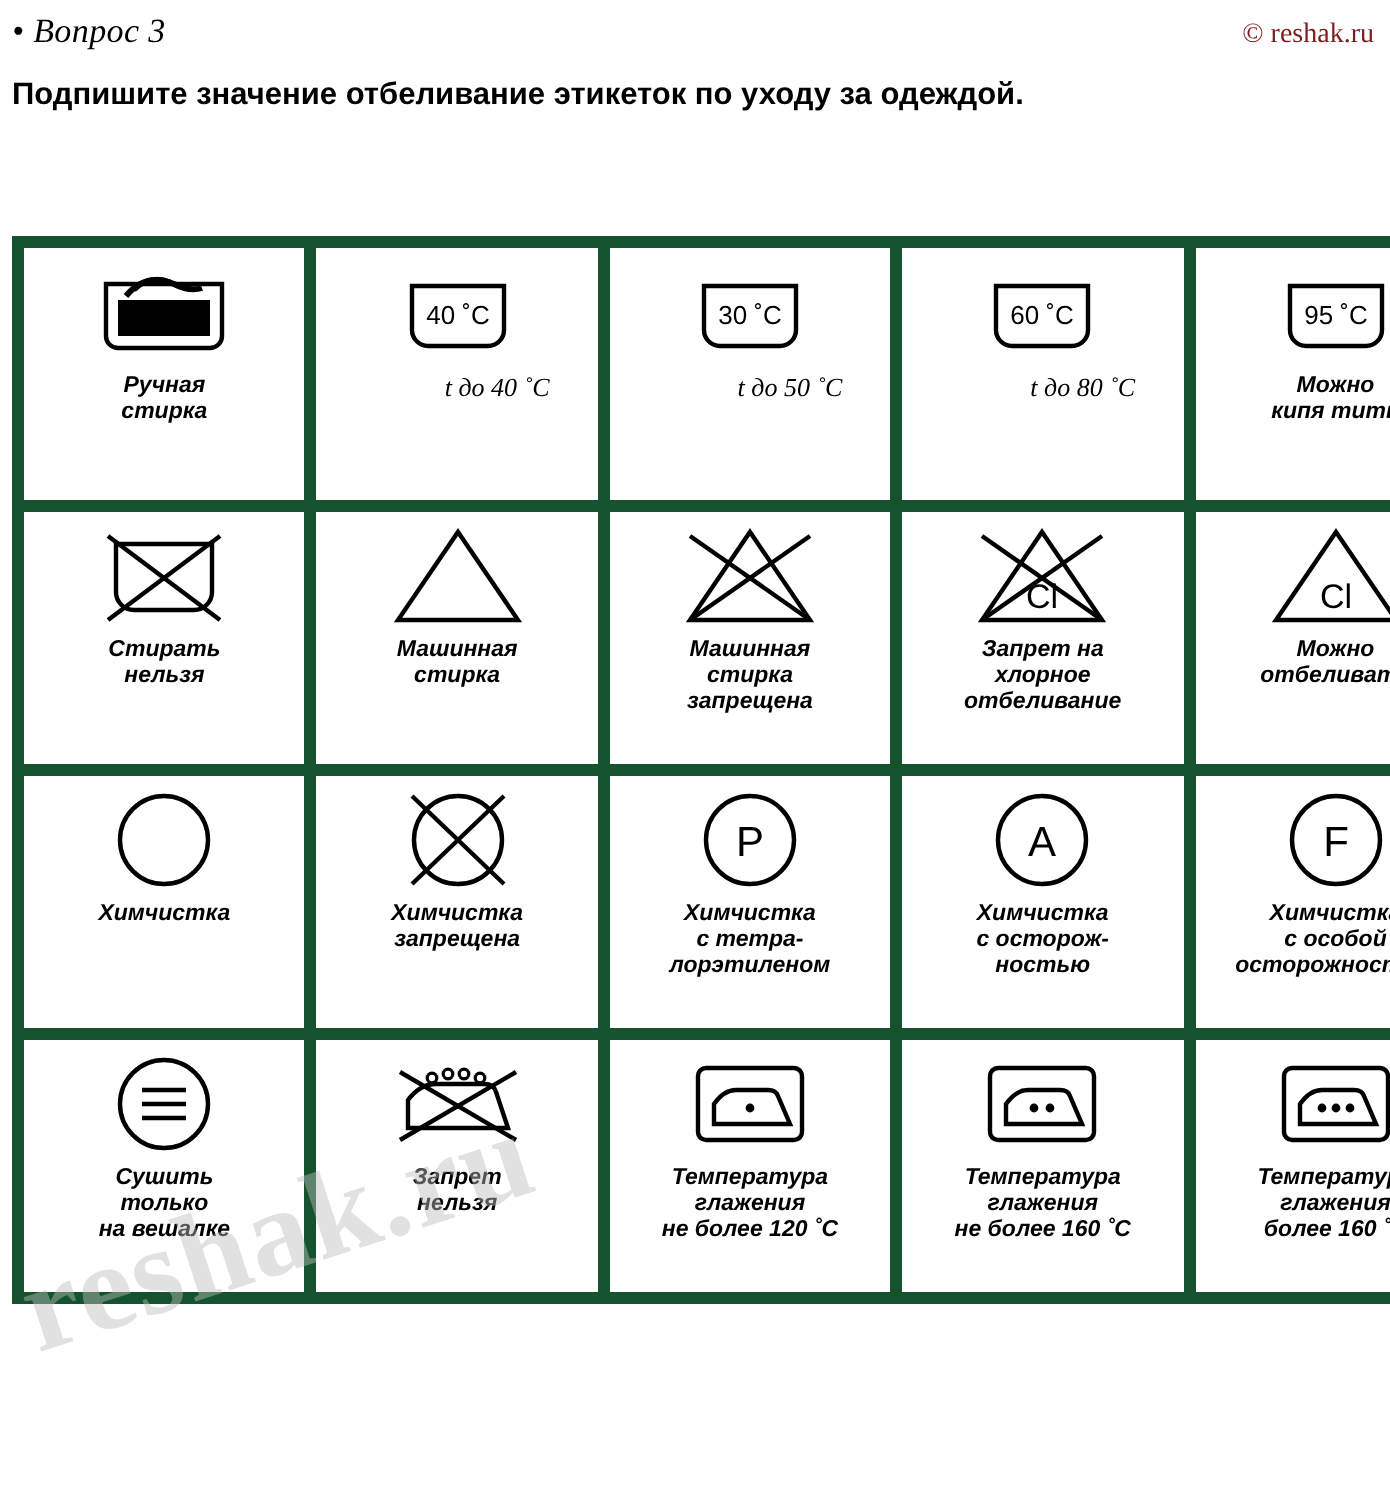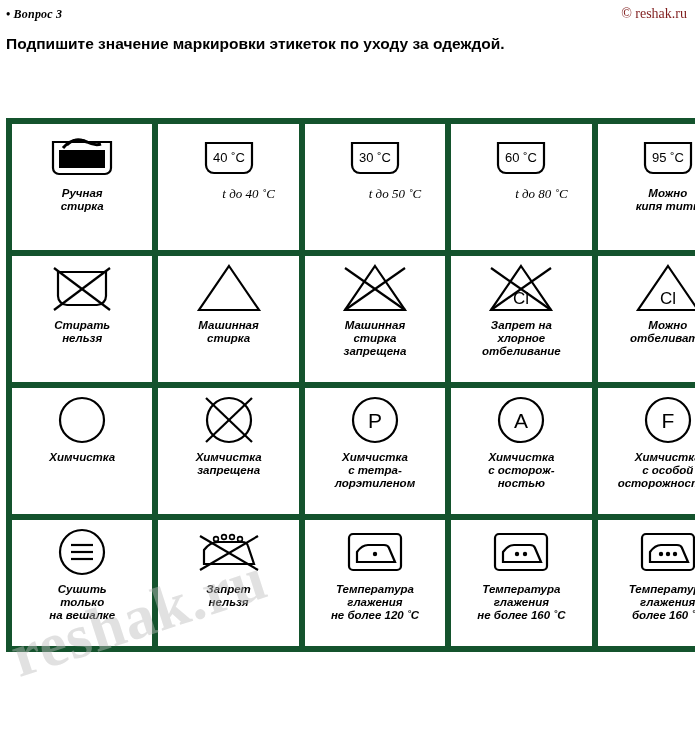--- a/index.html
+++ b/index.html
@@ -25,22 +25,22 @@
   
   .header {
     display: flex;
     justify-content: space-between;
     align-items: baseline;
     padding: 6px 8px 0 6px;
   }
   .q-title {
     font-family: "Liberation Serif", serif;
     font-style: italic;
-    font-weight: bold;
-    font-size: 12px;
+    font-weight: normal;
+    font-size: 17px;
     letter-spacing: 0.2px;
   }
   .watermark-right {
     font-family: "Liberation Serif", serif;
     font-size: 14px;
     color: #7f1d1d;
   }
   .prompt {
     font-family: "Liberation Sans", sans-serif;
     font-weight: bold;
@@ -124,21 +124,21 @@
 </head>
 <body>
 
 <div class="page">
 
   <div class="header">
     <div class="q-title">• Вопрос 3</div>
     <div class="watermark-right">© reshak.ru</div>
   </div>
 
-  <div class="prompt">Подпишите значение маркировки этикеток по уходу за одеждой.</div>
+  <div class="prompt">Подпишите значение отбеливание этикеток по уходу за одеждой.</div>
 
   <table class="tbl">
     <tbody>
         <tr>
 
       <td>
         <div class="cell">
           <div class="sym">
             <svg width="78" height="56" viewBox="0 0 78 56">
               <path class="tick" d="M10 14 h58 v26 a6 6 0 0 1 -6 6 h-46 a6 6 0 0 1 -6 -6 z"></path>

